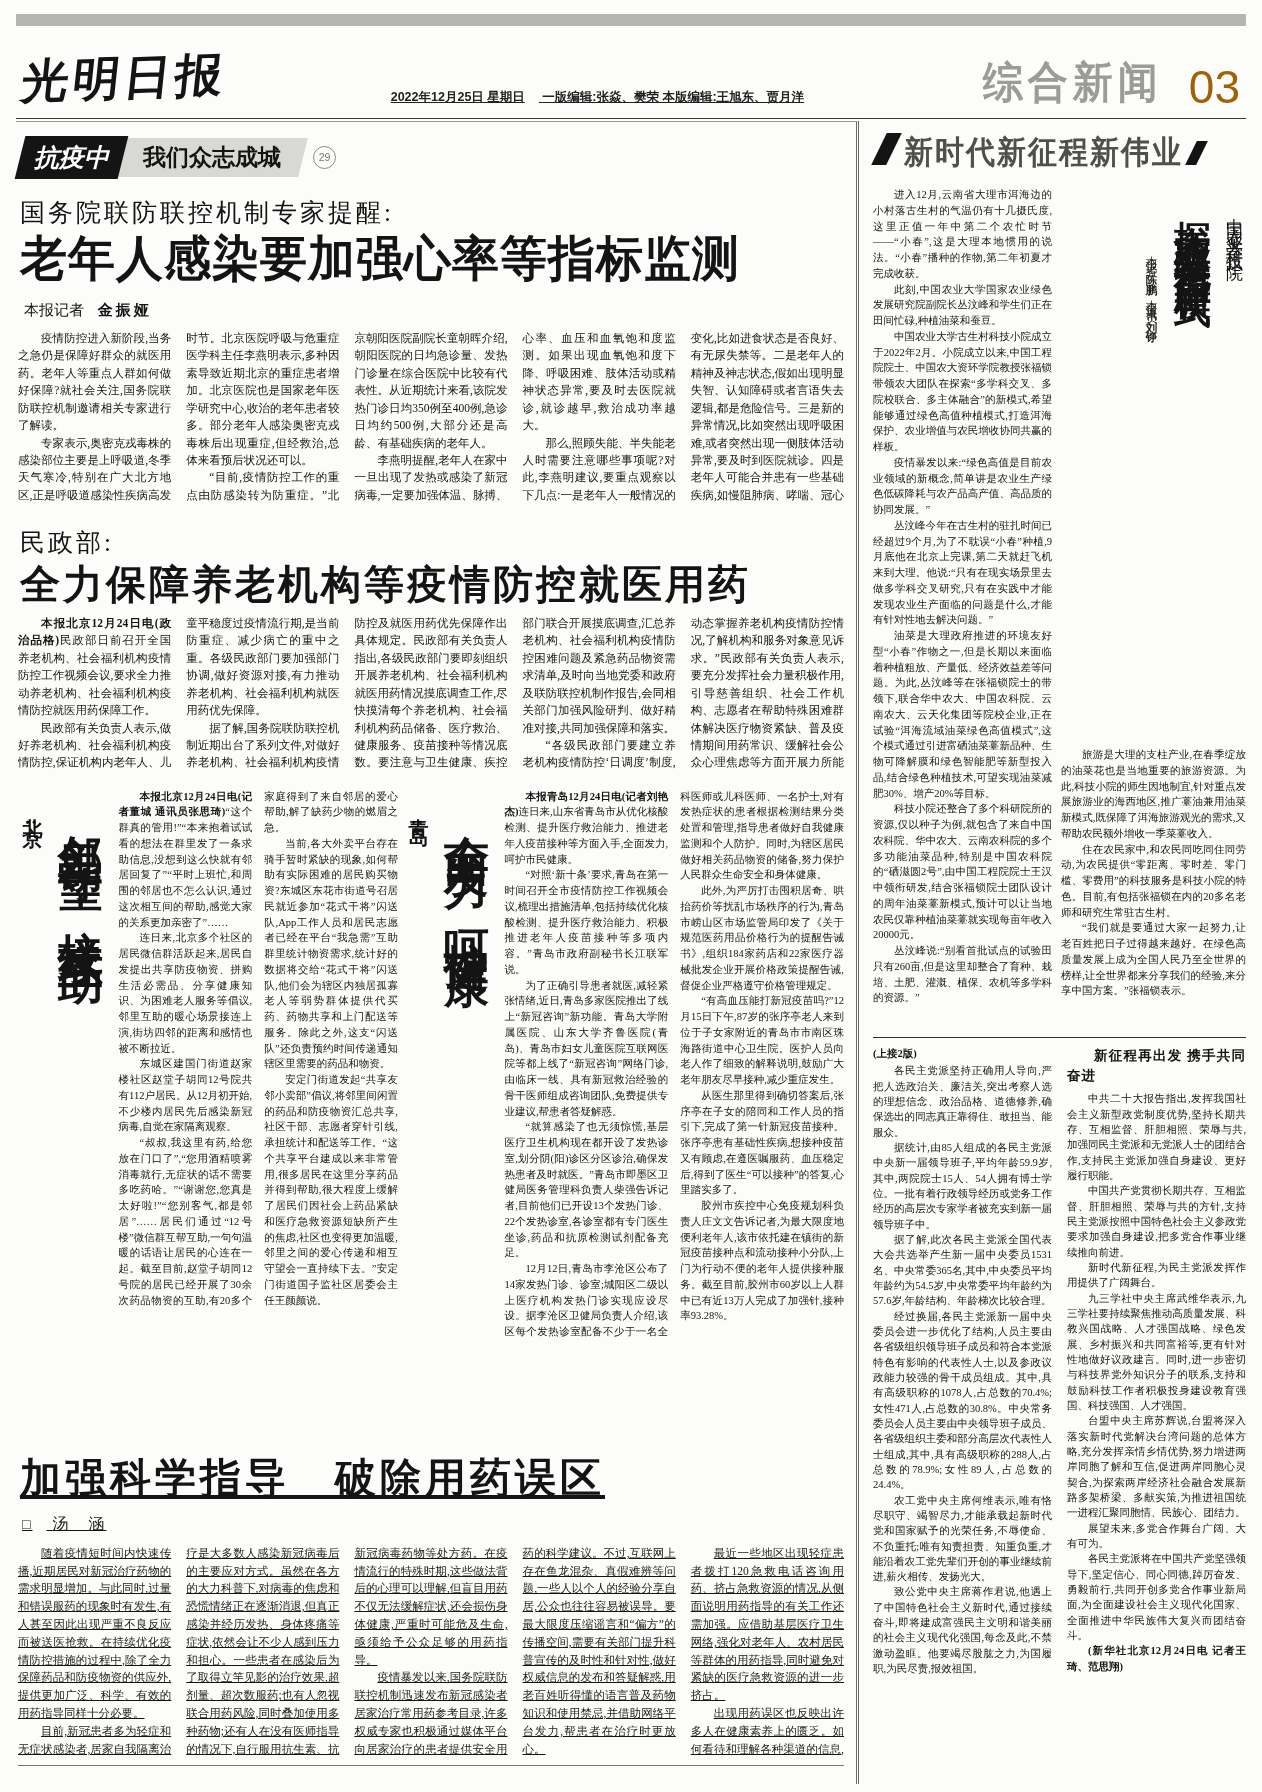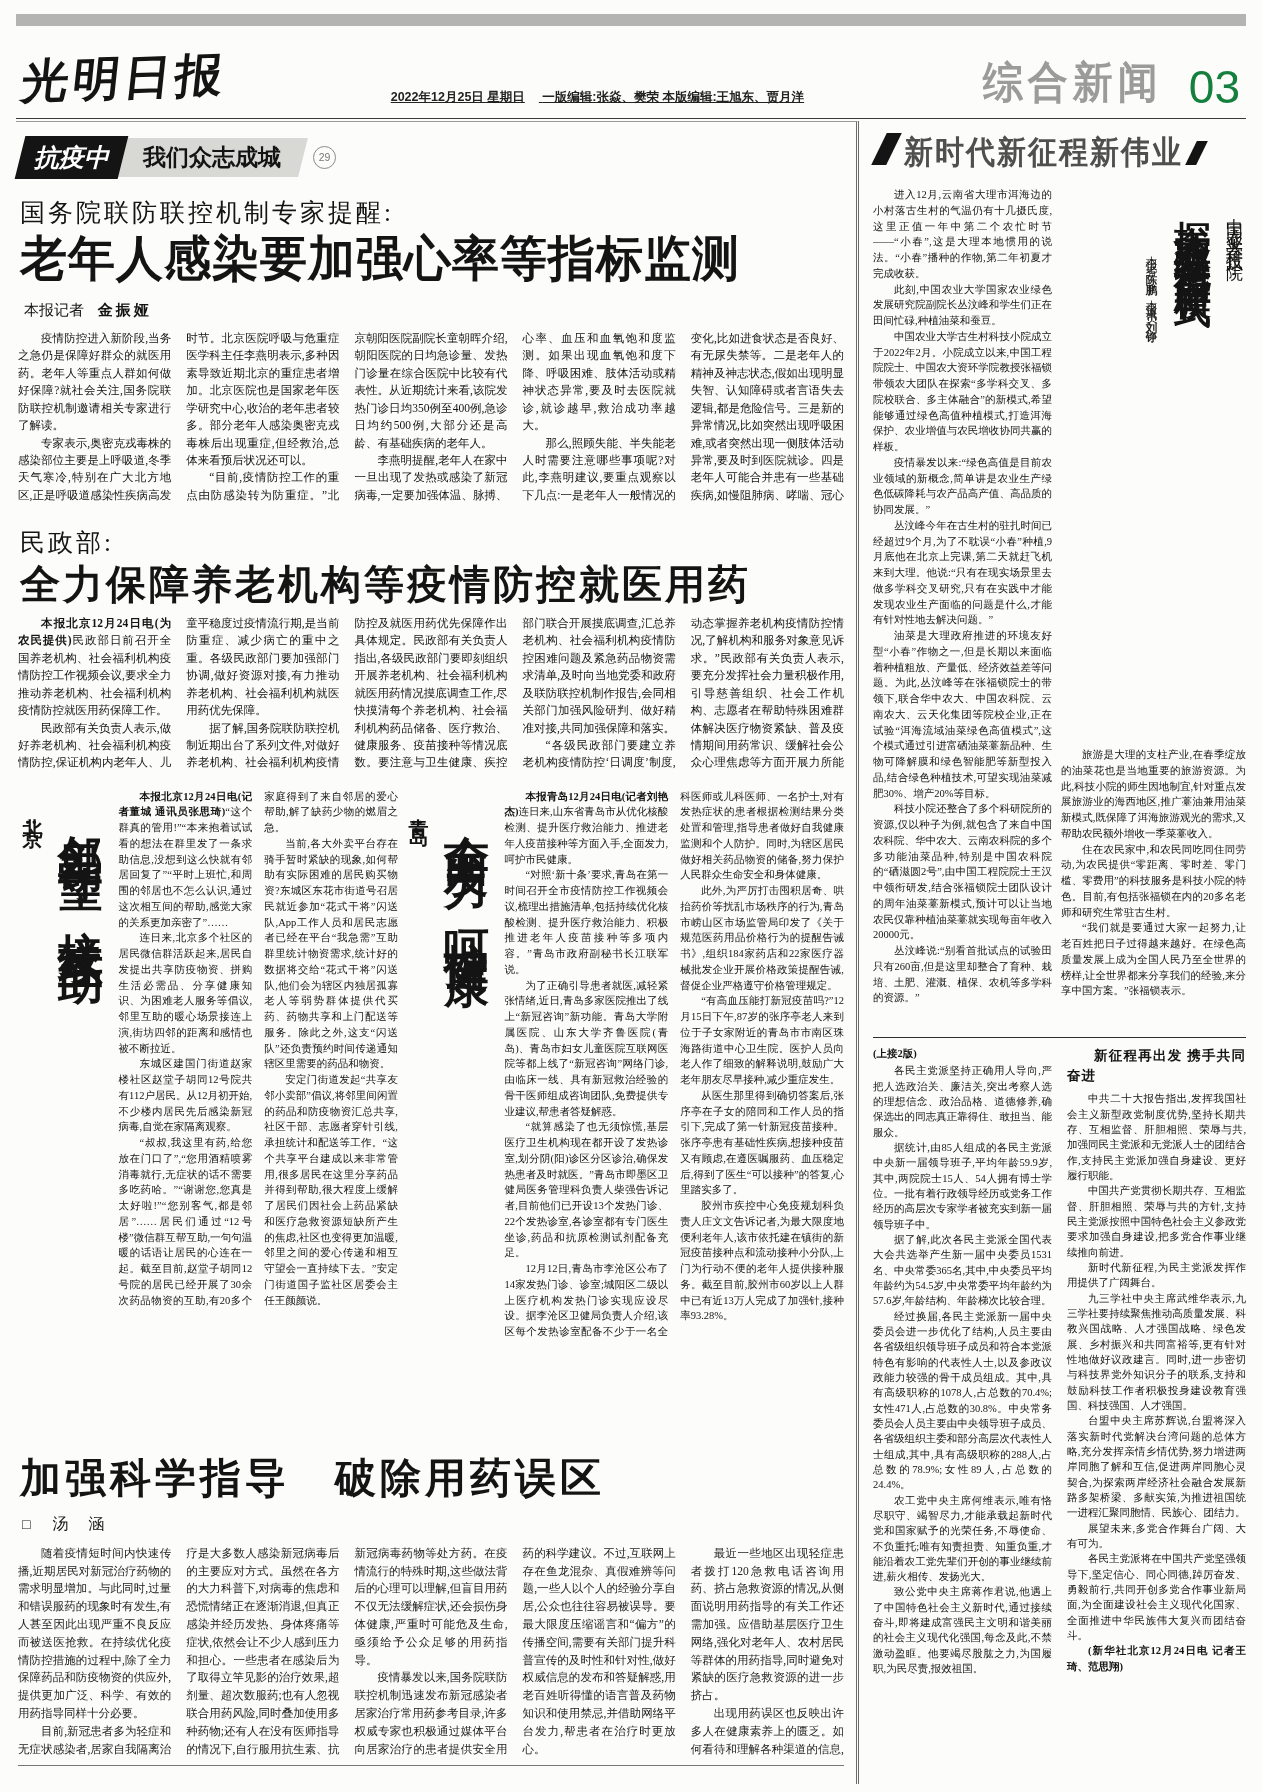--- a/index.html
+++ b/index.html
@@ -12,21 +12,21 @@
               height:82px;border-bottom:1.5px solid #3a3a3a;padding:2px 6px 8px 6px;}
   .masthead{font-size:47px;font-weight:900;transform:skewX(-8deg) rotate(-2deg);
             letter-spacing:4px;font-family:"DejaVu Serif",serif;}
   .header-meta{font-family:"Liberation Sans","DejaVu Sans",sans-serif;font-weight:bold;
                font-size:12.5px;color:#222;padding-bottom:4px;text-decoration:underline;}
   .header-meta span{margin-right:14px;}
   .header-right{display:flex;align-items:flex-end;gap:26px;}
   .section-name{font-family:"Liberation Sans","DejaVu Sans",sans-serif;font-weight:bold;
                 font-size:40px;color:#9b9b99;letter-spacing:5px;transform:scaleY(1.08);}
   .page-number{font-family:"Liberation Sans","DejaVu Sans",sans-serif;font-size:46px;
-               color:#15803d;font-weight:500;line-height:1;}
+               color:#a16207;font-weight:500;line-height:1;}
   
   .main{display:flex;margin-top:2px;}
   .zone-left{width:826px;padding:0 12px 0 2px;border-right:3px double #6b6b6b;border-top:1px solid #9a9a98;}
   .zone-right{flex:1;padding-left:14px;}
   
   .badge-row{display:flex;align-items:center;height:50px;margin:10px 0 0 2px;}
   .badge-black{background:#141414;color:#fff;transform:skewX(-14deg);padding:5px 14px;margin-right:-6px;z-index:2;}
   .badge-black span{display:inline-block;transform:skewX(14deg);font-size:25px;font-weight:900;
                     font-family:"Liberation Sans","DejaVu Sans",sans-serif;font-style:italic;}
   .badge-gray{background:#d8d8d5;color:#141414;transform:skewX(-14deg);padding:4px 22px 4px 26px;}
@@ -51,21 +51,21 @@
   .city-row{display:flex;height:648px;overflow:hidden;margin-top:16px;}
   .city{display:flex;}
   .city-bj{width:46%;}
   .city-qd{flex:1;padding-left:6px;}
   .v-kicker{writing-mode:vertical-rl;font-size:20px;letter-spacing:8px;font-weight:bold;padding:14px 0 0 2px;}
   .v-headline{writing-mode:vertical-rl;font-size:45px;font-weight:900;line-height:1.1;
               letter-spacing:10px;padding:10px 6px 0 8px;}
   .city-body{flex:1;column-count:2;column-gap:12px;text-align:justify;font-size:10.5px;
              line-height:1.5;padding-left:8px;overflow:hidden;}
   
-  .comment-block{margin-top:14px;border-bottom:1px solid #777;padding-bottom:6px;}
+  .comment-block{margin-top:14px;border-bottom:1px solid #777;padding-bottom:6px;text-decoration:underline;}
   .comment-headline{font-size:41px;font-weight:900;letter-spacing:4px;margin:4px 0 8px 2px;}
   .comment-author{font-size:16px;margin:6px 0 10px 4px;letter-spacing:2px;}
   .comment-author .sq{margin-right:14px;font-size:14px;}
   .comment-body{column-count:5;column-gap:15px;text-align:justify;font-size:11.5px;line-height:1.55;
                 height:214px;overflow:hidden;color:#1d1d1d;}
   
   .banner{display:flex;align-items:flex-start;margin:12px 0 14px 2px;}
   .slash{width:15px;height:32px;background:#141414;transform:skewX(-26deg);margin:0 10px 0 4px;}
   .slash.small{width:11px;height:24px;margin:8px 0 0 8px;}
   .banner-text{font-family:"Liberation Sans","DejaVu Sans",sans-serif;font-weight:900;font-size:29px;
@@ -127,21 +127,21 @@
             <p class="para">“目前,疫情防控工作的重点由防感染转为防重症。”北京朝阳医院副院长童朝晖介绍,朝阳医院的日均急诊量、发热门诊量在综合医院中比较有代表性。从近期统计来看,该院发热门诊日均350例至400例,急诊日均约500例,大部分还是高龄、有基础疾病的老年人。</p>
             <p class="para">李燕明提醒,老年人在家中一旦出现了发热或感染了新冠病毒,一定要加强体温、脉搏、心率、血压和血氧饱和度监测。如果出现血氧饱和度下降、呼吸困难、肢体活动或精神状态异常,要及时去医院就诊,就诊越早,救治成功率越大。</p>
             <p class="para">那么,照顾失能、半失能老人时需要注意哪些事项呢?对此,李燕明建议,要重点观察以下几点:一是老年人一般情况的变化,比如进食状态是否良好、有无尿失禁等。二是老年人的精神及神志状态,假如出现明显失智、认知障碍或者言语失去逻辑,都是危险信号。三是新的异常情况,比如突然出现呼吸困难,或者突然出现一侧肢体活动异常,要及时到医院就诊。四是老年人可能合并患有一些基础疾病,如慢阻肺病、哮喘、冠心病等,一旦感染后原有基础疾病加重,也要及时就医。</p>
           </div>
       </div>
 
       <div>
         <div class="kicker">民政部:</div>
         <div class="headline-lg">全力保障养老机构等疫情防控就医用药</div>
         <div class="body-cols h-art2">
-          <p class="para"><b class="dl">本报北京12月24日电(为农民提供)</b><span>民政部日前召开全国养老机构、社会福利机构疫情防控工作视频会议,要求全力推动养老机构、社会福利机构疫情防控就医用药保障工作。</span></p>
+          <p class="para"><b class="dl">本报北京12月24日电(政治品格)</b><span>民政部日前召开全国养老机构、社会福利机构疫情防控工作视频会议,要求全力推动养老机构、社会福利机构疫情防控就医用药保障工作。</span></p>
           <span><p class="para">民政部有关负责人表示,做好养老机构、社会福利机构疫情防控,保证机构内老年人、儿童平稳度过疫情流行期,是当前防重症、减少病亡的重中之重。各级民政部门要加强部门协调,做好资源对接,有力推动养老机构、社会福利机构就医用药优先保障。</p><p class="para">据了解,国务院联防联控机制近期出台了系列文件,对做好养老机构、社会福利机构疫情防控及就医用药优先保障作出具体规定。民政部有关负责人指出,各级民政部门要即刻组织开展养老机构、社会福利机构就医用药情况摸底调查工作,尽快摸清每个养老机构、社会福利机构药品储备、医疗救治、健康服务、疫苗接种等情况底数。要注意与卫生健康、疾控部门联合开展摸底调查,汇总养老机构、社会福利机构疫情防控困难问题及紧急药品物资需求清单,及时向当地党委和政府及联防联控机制作报告,会同相关部门加强风险研判、做好精准对接,共同加强保障和落实。</p><p class="para">“各级民政部门要建立养老机构疫情防控‘日调度’制度,动态掌握养老机构疫情防控情况,了解机构和服务对象意见诉求。”民政部有关负责人表示,要充分发挥社会力量积极作用,引导慈善组织、社会工作机构、志愿者在帮助特殊困难群体解决医疗物资紧缺、普及疫情期间用药常识、缓解社会公众心理焦虑等方面开展力所能及的工作。“此外,要继续做好儿童福利机构疫情防控,做好机构内儿童健康监测和医疗救治,加强防疫物资和药品储备,及时跟进掌握和了解各地面临的实际困难和问题,认真协调解决并及时上报。”该负责人指出。</p></span>
         </div>
       </div>
 
       <div class="city-row">
         <div class="city city-bj">
           <div class="v-kicker">北京:</div>
           <div class="v-headline">邻里守望　接续互助</div>
           <div class="city-body">
             <p class="para"><b class="dl">本报北京12月24日电(记者董城  通讯员张思琦)</b><span>“这个群真的管用!”“本来抱着试试看的想法在群里发了一条求助信息,没想到这么快就有邻居回复了”“平时上班忙,和周围的邻居也不怎么认识,通过这次相互间的帮助,感觉大家的关系更加亲密了”……</span></p>

